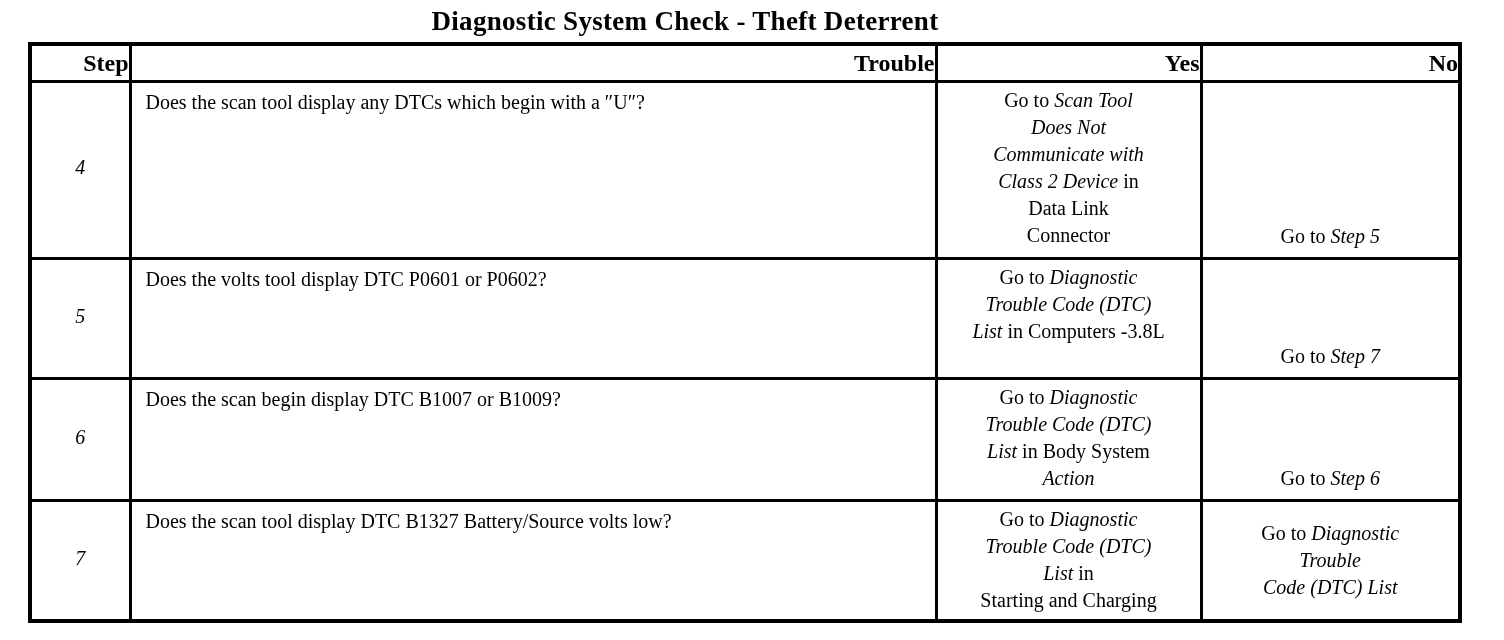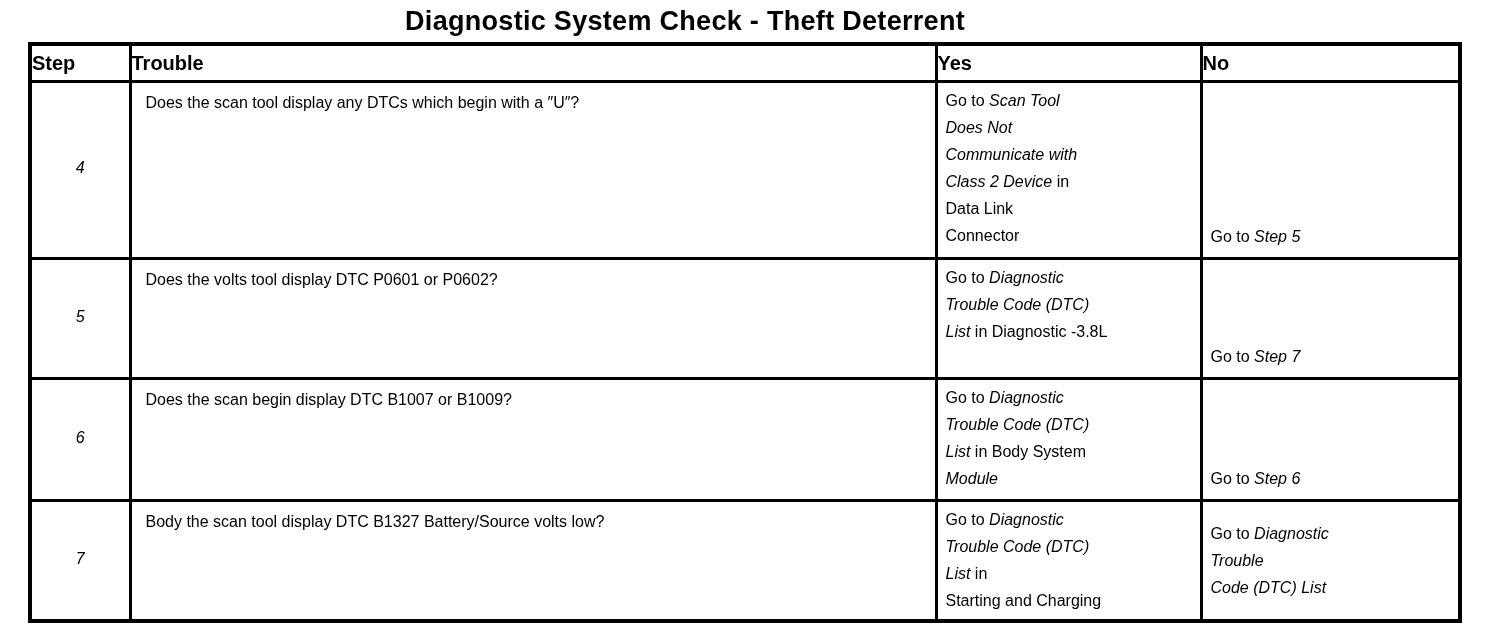--- a/index.html
+++ b/index.html
@@ -10,20 +10,21 @@
     height: 640px;
     overflow: hidden;
     font-family: "Liberation Sans", sans-serif;
     color: #000;
     -webkit-font-smoothing: none;
   }
   .page {
     position: relative;
     width: 1504px;
     height: 640px;
+    font-family: Liberation Serif, serif;
   }
   .doc-title {
     position: absolute;
     top: 6px;
     left: 28px;
     width: 1430px;
     text-align: center;
     transform: translateX(-58px);
     font-size: 27px;
     font-weight: bold;
@@ -44,50 +45,52 @@
   }
   table.diag-table {
     border-width: 4px;
   }
   col.c-step   { width: 100px; }
   col.c-action { width: 806px; }
   col.c-yes    { width: 265px; }
   col.c-no     { width: 259px; }
   thead th {
     height: 30px;
-    font-size: 20px;
+    font-size: 24px;
     font-weight: bold;
-    text-align: left;
+    text-align: right;
     vertical-align: middle;
     padding: 2px 0;
   }
   tbody td {
-    font-size: 16px;
+    font-size: 20px;
     line-height: 27px;
-    padding: 5px 8px;
+    padding: 5px 21px;
     white-space: pre-line;
   }
   tbody td.step {
     font-style: italic;
     text-align: center;
     vertical-align: middle;
     padding-top: 0;
   }
   tbody td.action {
     vertical-align: top;
     text-align: left;
     padding-left: 14px;
     padding-top: 6px;
   }
   tbody td.yes {
     vertical-align: top;
+    text-align: center;
     padding-top: 4px;
   }
   tbody td.no {
     vertical-align: bottom;
+    text-align: center;
     padding-bottom: 7px;
   }
   
   tbody tr:nth-child(1) { height: 177px; }
   tbody tr:nth-child(2) { height: 120px; }
   tbody tr:nth-child(3) { height: 122px; }
   tbody tr:nth-child(4) { height: 118px; }
   
   tbody tr:nth-child(4) td.no {
     vertical-align: middle;
@@ -126,35 +129,35 @@
 Class 2 Device</i><span> in
 Data Link
 Connector</span></td>
           <td class="no"><span>Go to </span><i>Step 5</i></td>
         </tr>
         <tr>
           <td class="step"><i>5</i></td>
           <td class="action"><span>Does the volts tool display DTC P0601 or P0602?</span></td>
           <td class="yes"><span>Go to </span><i>Diagnostic
 Trouble Code (DTC)
-List</i><span> in Diagnostic -3.8L</span></td>
+List</i><span> in Computers -3.8L</span></td>
           <td class="no"><span>Go to </span><i>Step 7</i></td>
         </tr>
         <tr>
           <td class="step"><i>6</i></td>
           <td class="action"><span>Does the scan begin display DTC B1007 or B1009?</span></td>
           <td class="yes"><span>Go to </span><i>Diagnostic
 Trouble Code (DTC)
 List</i><span> in Body System
-</span><i>Module</i></td>
+</span><i>Action</i></td>
           <td class="no"><span>Go to </span><i>Step 6</i></td>
         </tr>
         <tr>
           <td class="step"><i>7</i></td>
-          <td class="action"><span>Body the scan tool display DTC B1327 Battery/Source volts low?</span></td>
+          <td class="action"><span>Does the scan tool display DTC B1327 Battery/Source volts low?</span></td>
           <td class="yes"><span>Go to </span><i>Diagnostic
 Trouble Code (DTC)
 List</i><span> in
 Starting and Charging</span></td>
           <td class="no"><span>Go to </span><i>Diagnostic
 Trouble
 Code (DTC) List</i></td>
         </tr>
       </tbody>
   </table>

